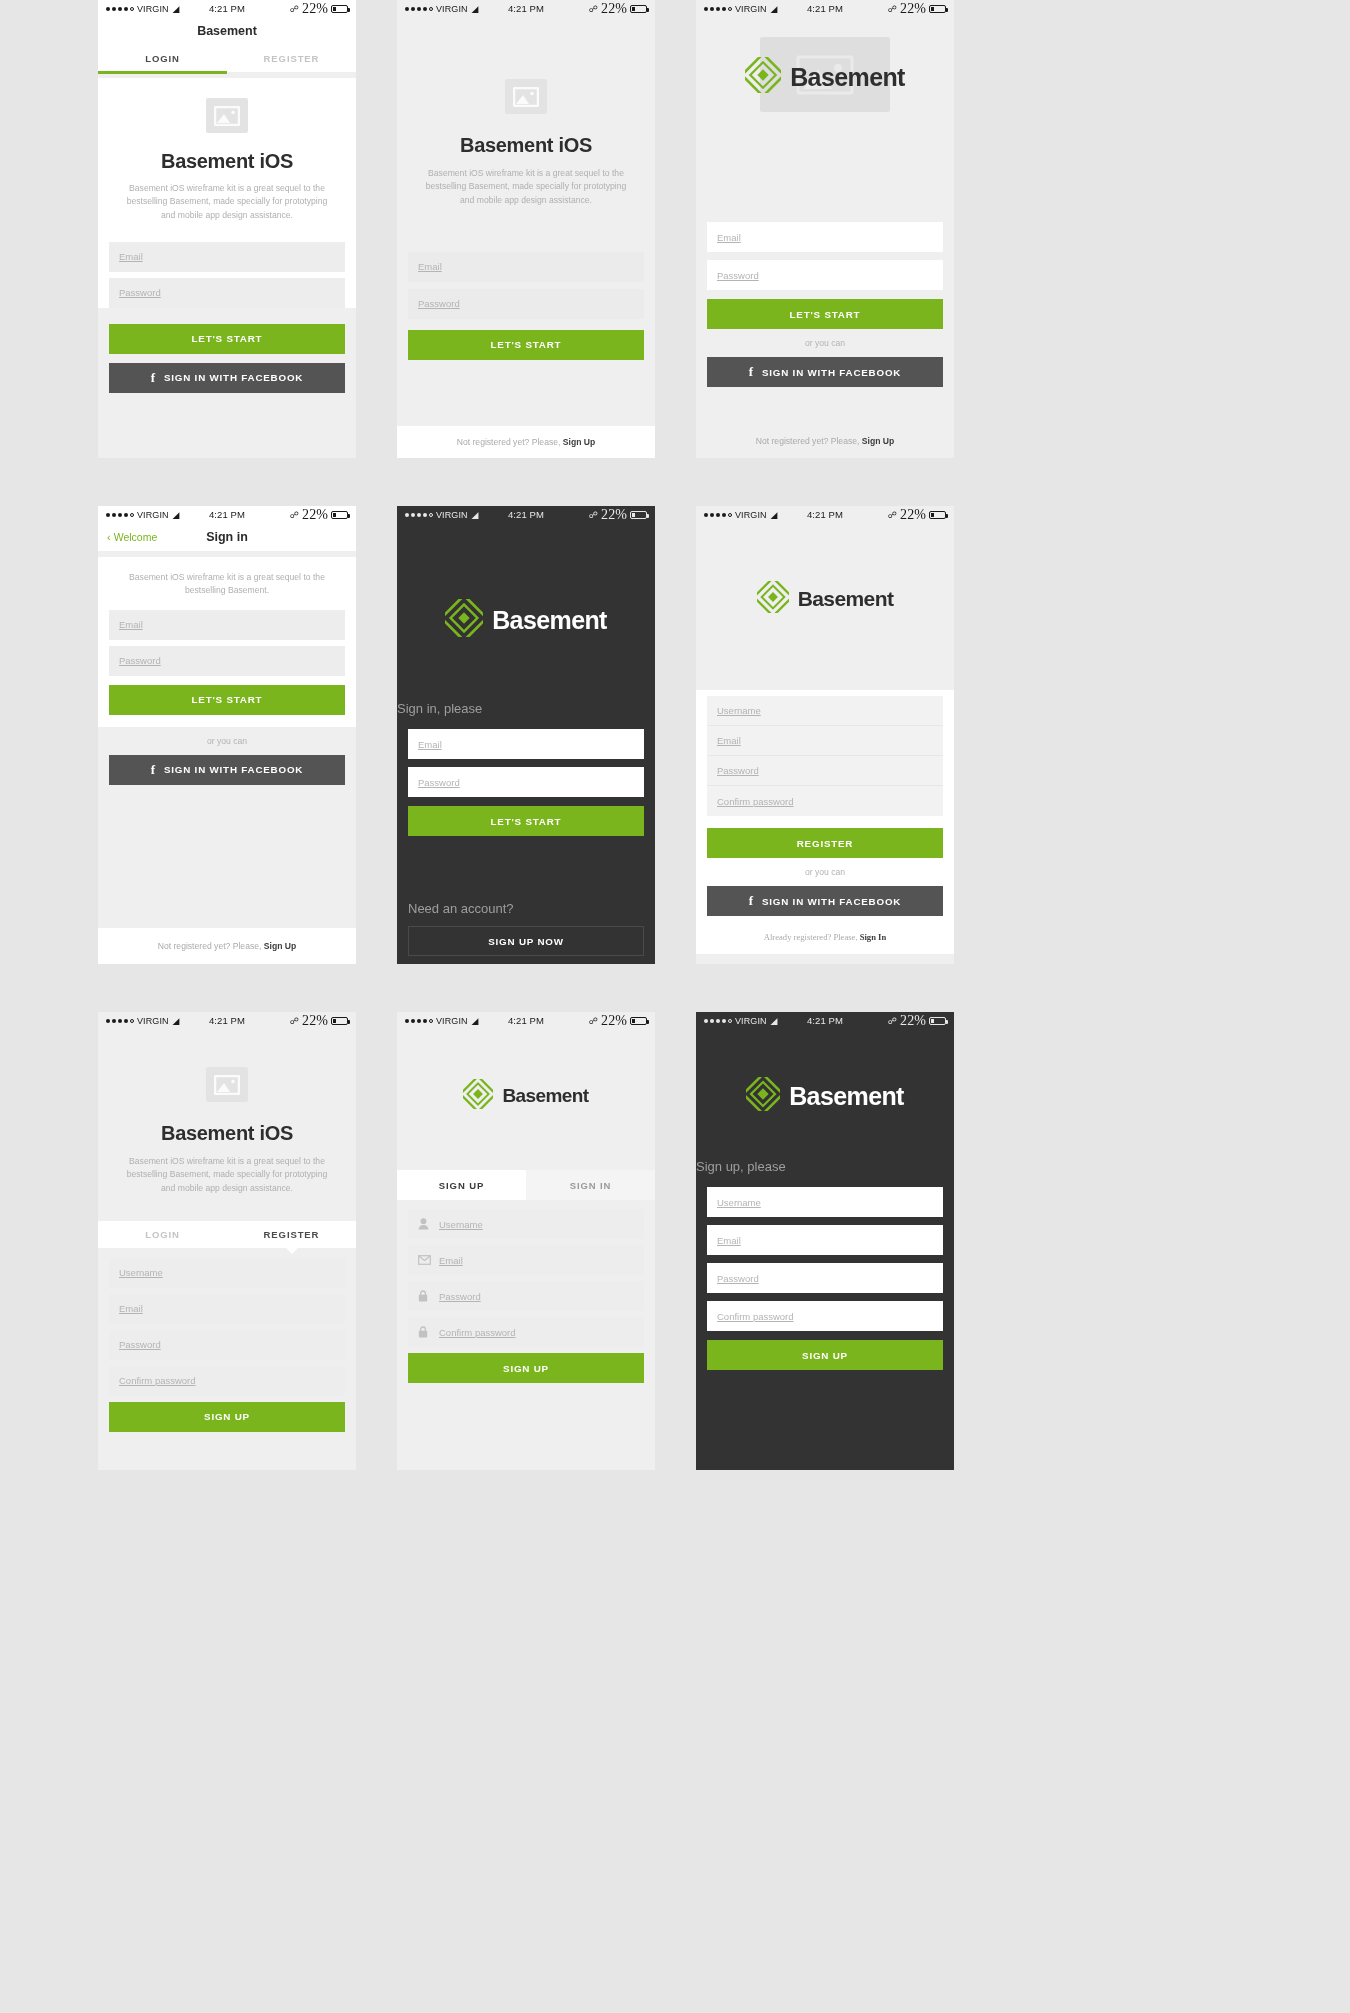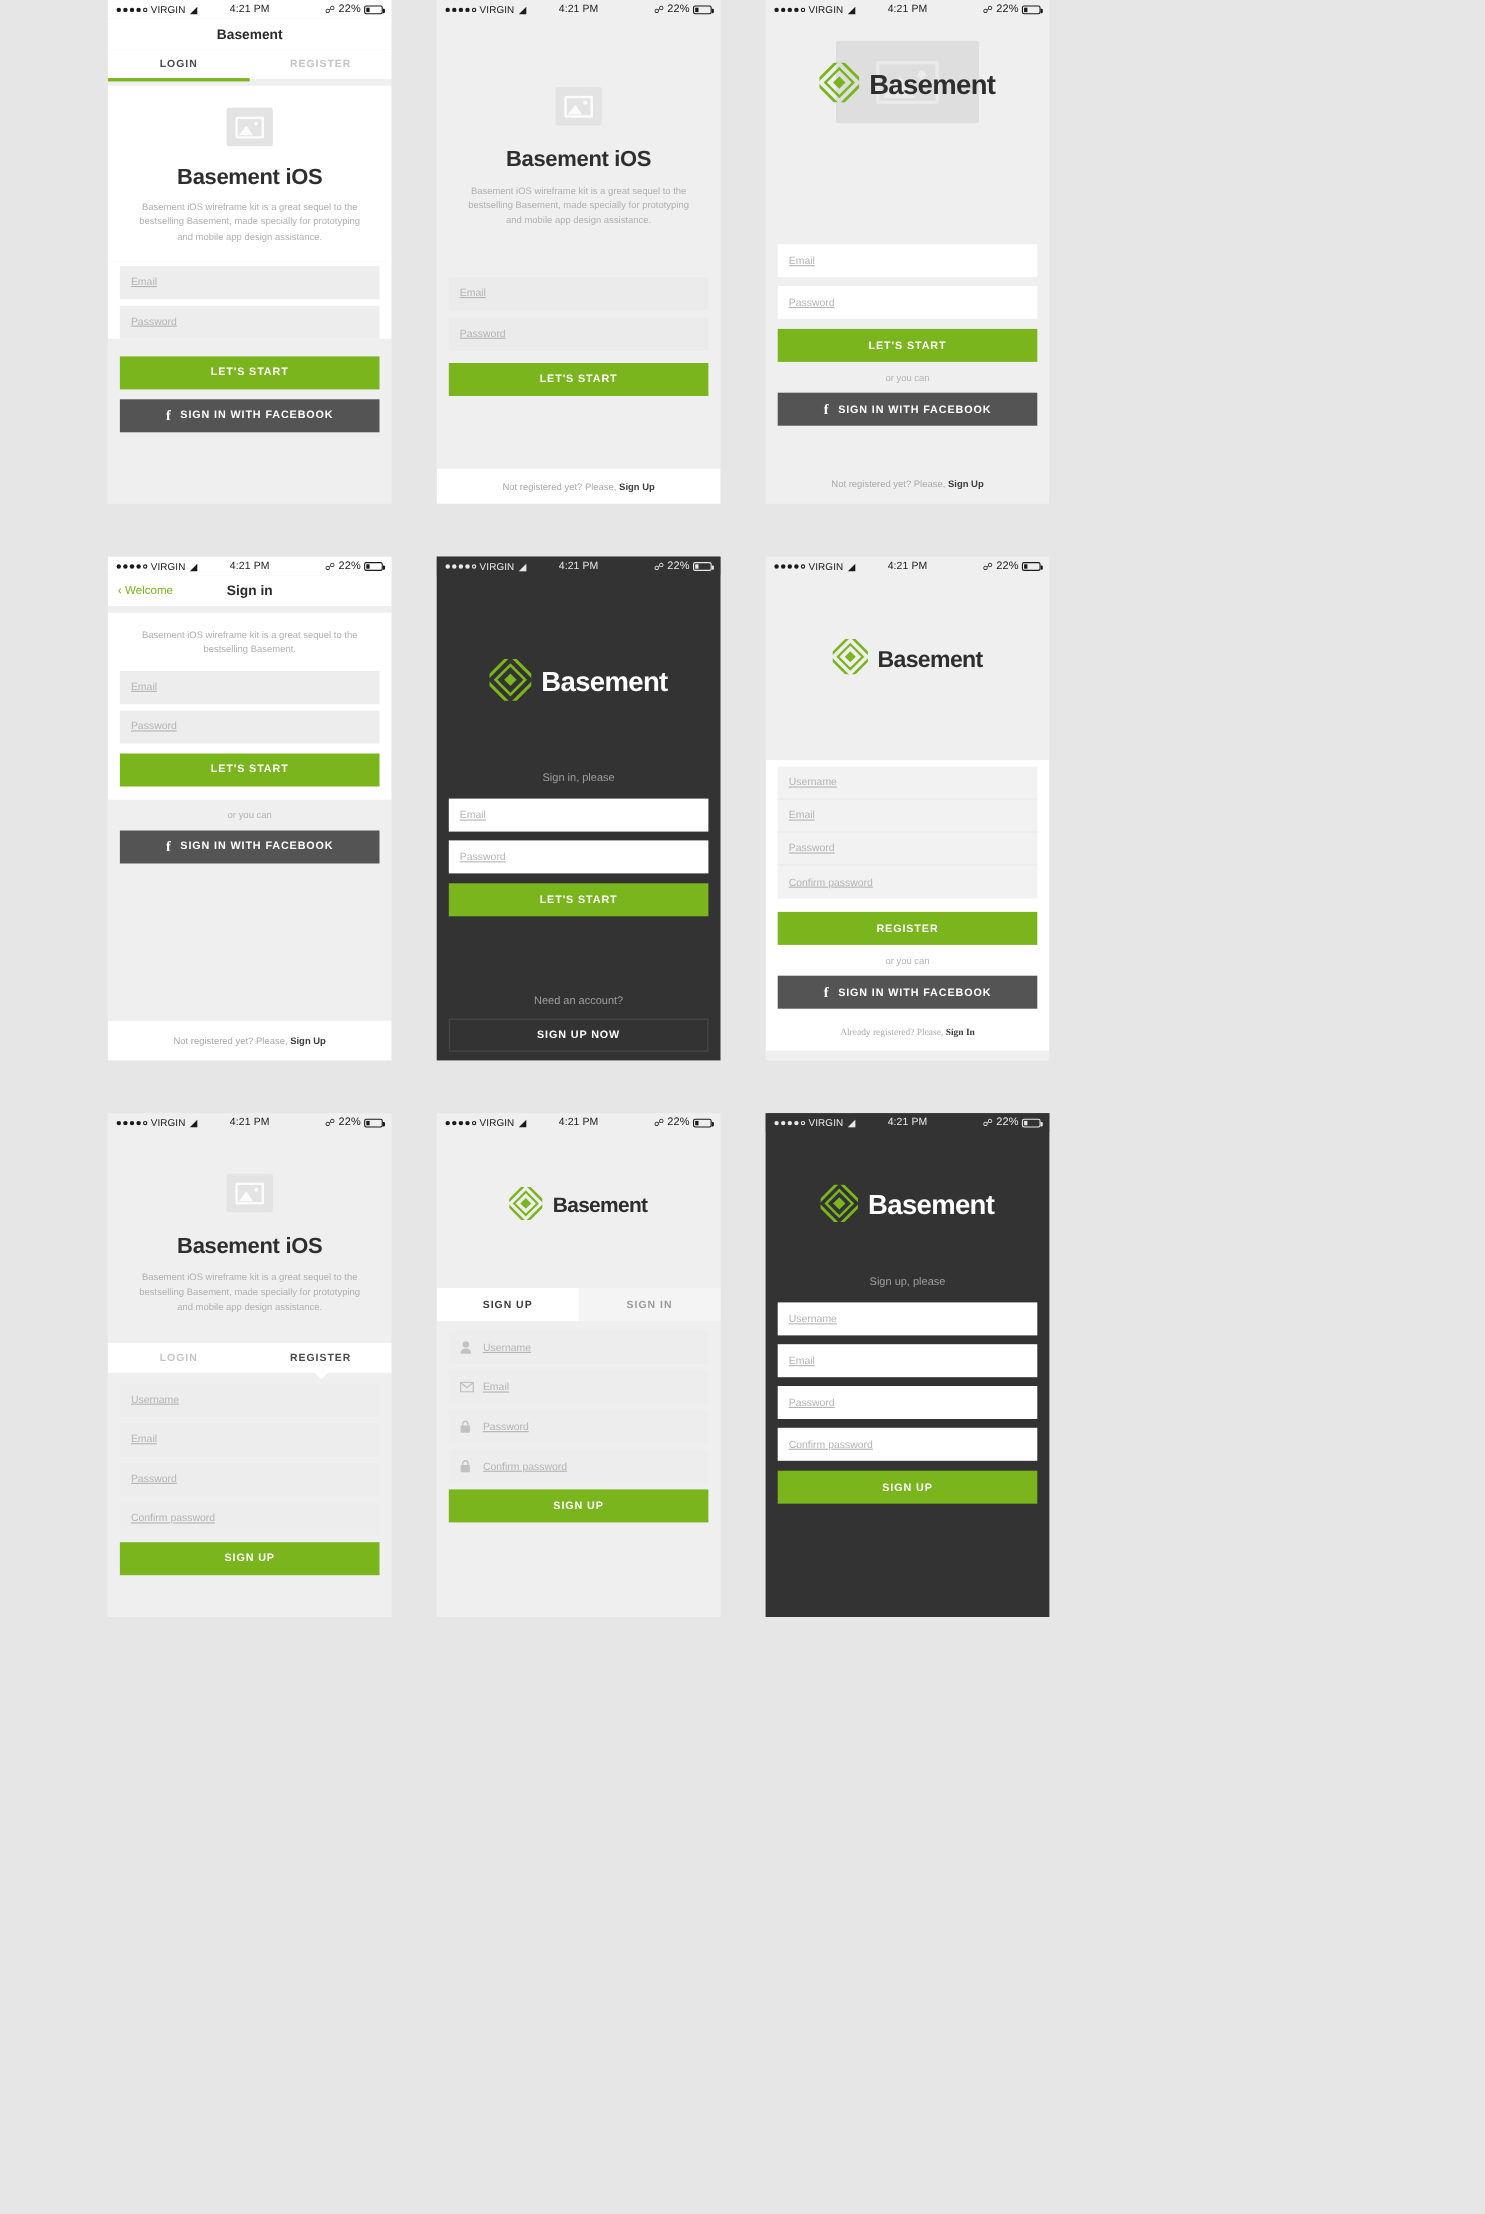--- a/index.html
+++ b/index.html
@@ -40,21 +40,21 @@
   .ondark .dot { background: #e8e8e8; }
   .ondark .dot.hollow { background: transparent; border-color: #e8e8e8; }
   .carrier { font-size: 9px; font-weight: 400; }
   .wifi { font-size: 9px; margin-left: 1px; }
   .sb-time {
     position: absolute; left: 0; right: 0; text-align: center;
     font-size: 9.5px; font-weight: 500; pointer-events: none;
   }
   .sb-right { margin-left: auto; display: flex; align-items: center; gap: 3px; z-index: 1; }
   .bt { font-size: 9px; }
-  .batt-pct { font-size: 10px; }
+  .batt-pct { font-size: 14px; font-family: Liberation Serif, serif; }
   .batt {
     width: 17px; height: 8px; border: 1px solid #1a1a1a;
     border-radius: 2px; position: relative; display: inline-block;
   }
   .ondark .batt { border-color: #e8e8e8; }
   .batt::after {
     content: ""; position: absolute; right: -3px; top: 2px;
     width: 2px; height: 4px; background: #1a1a1a; border-radius: 0 1px 1px 0;
   }
   .ondark .batt::after { background: #e8e8e8; }
@@ -152,21 +152,21 @@
   }
   .fb-f { font-weight: 700; font-size: 13px; font-family: "Liberation Serif", serif; }
 
   .or {
     text-align: center; font-size: 8.6px; color: #b3b3b3; padding: 9px 0;
   }
   .footnote {
     text-align: center; font-size: 8.6px; color: #aaaaaa;
   }
   .footnote b { color: #3d3d3d; font-weight: 700; }
-  .center-note { text-align: center; font-size: 10px; color: #a0a0a0; }
+  .center-note { font-size: 13px; color: #a0a0a0; }
   .center-note.ondk { color: #9e9e9e; }
   .white-strip { background: #ffffff; }
 </style>
 </head>
 <body>
 
 <div class="grid">
 
   <div class="row" style="padding-top:0;">
 

